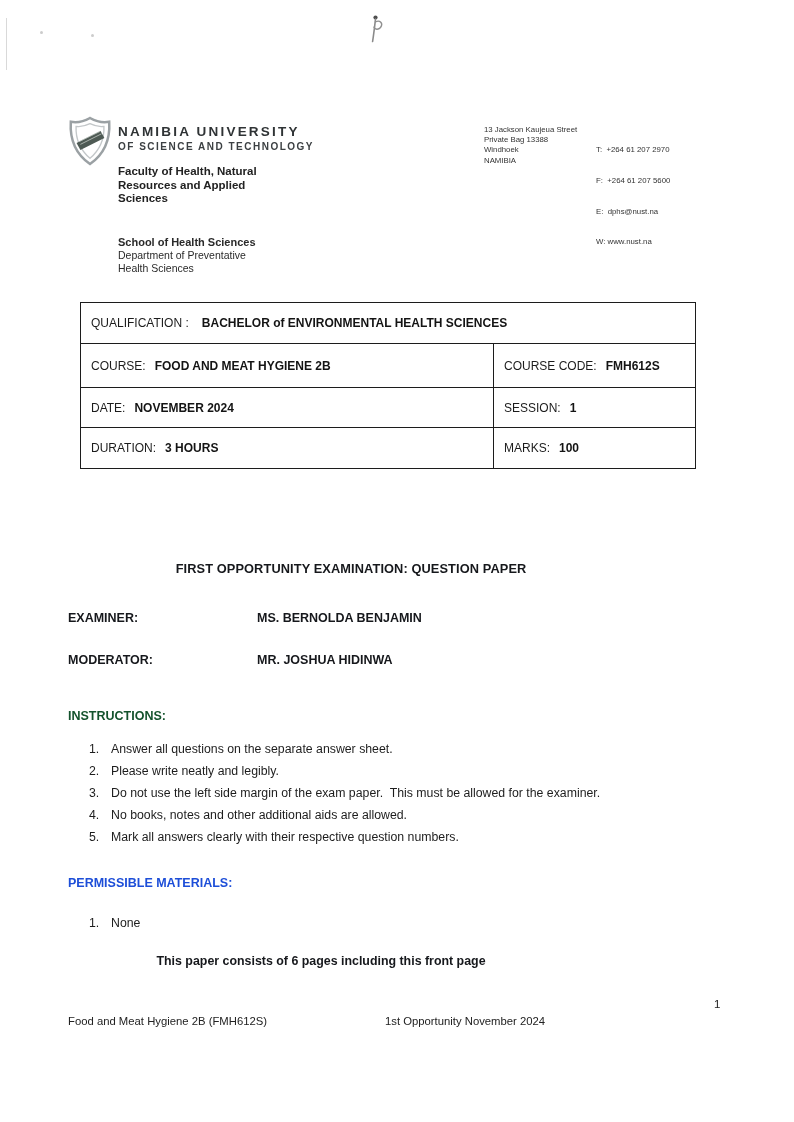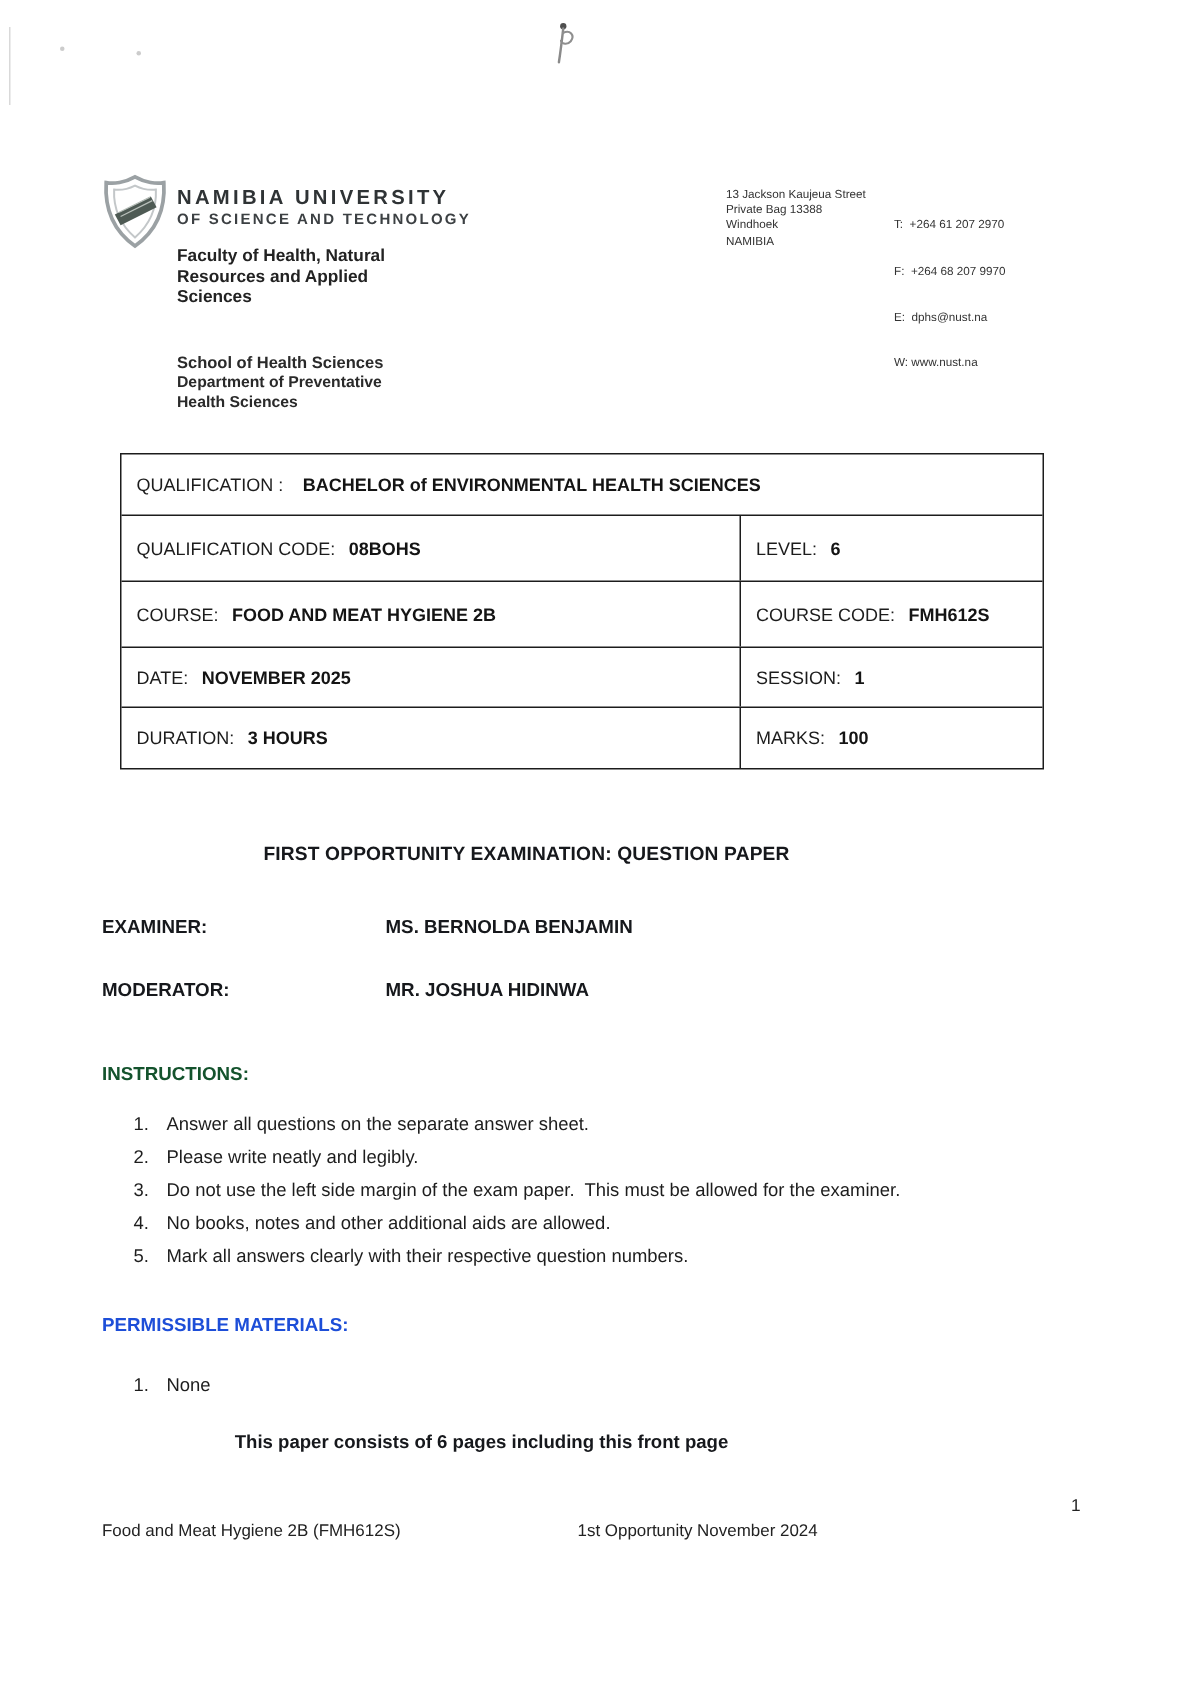--- a/index.html
+++ b/index.html
@@ -27,21 +27,21 @@
     font-size: 13.5px; font-weight: 700; letter-spacing: 2.2px;
     color: #2f3335; white-space: nowrap;
   }
   .uni-line2 {
     left: 118px; top: 141px;
     font-size: 10px; font-weight: 600; letter-spacing: 1.5px;
     color: #3c4043; white-space: nowrap;
   }
   .faculty { left: 118px; top: 165px; font-size: 11.5px; font-weight: 700; line-height: 13.5px; color: #222; }
   .school { left: 118px; top: 236px; font-size: 11px; font-weight: 700; color: #2a2a2a; }
-  .department { left: 118px; top: 249px; font-size: 10.5px; font-weight: 700; line-height: 12.5px; color: #2a2a2a; }
+  .department { left: 118px; top: 249px; font-size: 10.5px; font-weight: 400; line-height: 12.5px; color: #2a2a2a; }
   .addr-col { left: 484px; top: 125px; font-size: 7.8px; line-height: 10.2px; color: #333; }
   .tel-col  { left: 596px; top: 125px; font-size: 7.8px; line-height: 10.2px; color: #333; white-space: pre; }
 
   
   .info-table {
     left: 80px; top: 302px; width: 616px;
     border: 1.6px solid #1c1c1c;
     font-size: 12px;
   }
   .it-row { display: flex; align-items: stretch; }
@@ -128,56 +128,46 @@
 
   <div class="abs addr-col">
     <div>13 Jackson Kaujeua Street</div>
     <div>Private Bag 13388</div>
     <div>Windhoek</div>
     <div>NAMIBIA</div>
   </div>
 
   <div class="abs tel-col">
     <div>T:  +264 61 207 2970</div>
-    <div>F:  +264 68 207 9970</div>
+    <div>F:  +264 61 207 5600</div>
     <div>E:  dphs@nust.na</div>
     <div>W: www.nust.na</div>
   </div>
 
   <div class="abs info-table">
     <div class="it-row h40">
       <div class="it-cell it-left">
         <span class="it-label">QUALIFICATION :</span>
         <span class="it-value it-value-wide">BACHELOR of ENVIRONMENTAL HEALTH SCIENCES</span>
-      </div>
-    </div>
-    <div class="it-row h44">
-      <div class="it-cell it-left">
-        <span class="it-label">QUALIFICATION CODE:</span>
-        <span class="it-value">08BOHS</span>
-      </div>
-      <div class="it-cell it-right">
-        <span class="it-label">LEVEL:</span>
-        <span class="it-value">6</span>
       </div>
     </div>
     <div class="it-row h44">
       <div class="it-cell it-left">
         <span class="it-label">COURSE:</span>
         <span class="it-value">FOOD AND MEAT HYGIENE 2B</span>
       </div>
       <div class="it-cell it-right">
         <span class="it-label">COURSE CODE:</span>
         <span class="it-value">FMH612S</span>
       </div>
     </div>
     <div class="it-row h40">
       <div class="it-cell it-left">
         <span class="it-label">DATE:</span>
-        <span class="it-value">NOVEMBER 2025</span>
+        <span class="it-value">NOVEMBER 2024</span>
       </div>
       <div class="it-cell it-right">
         <span class="it-label">SESSION:</span>
         <span class="it-value">1</span>
       </div>
     </div>
     <div class="it-row h41">
       <div class="it-cell it-left">
         <span class="it-label">DURATION:</span>
         <span class="it-value">3 HOURS</span>

